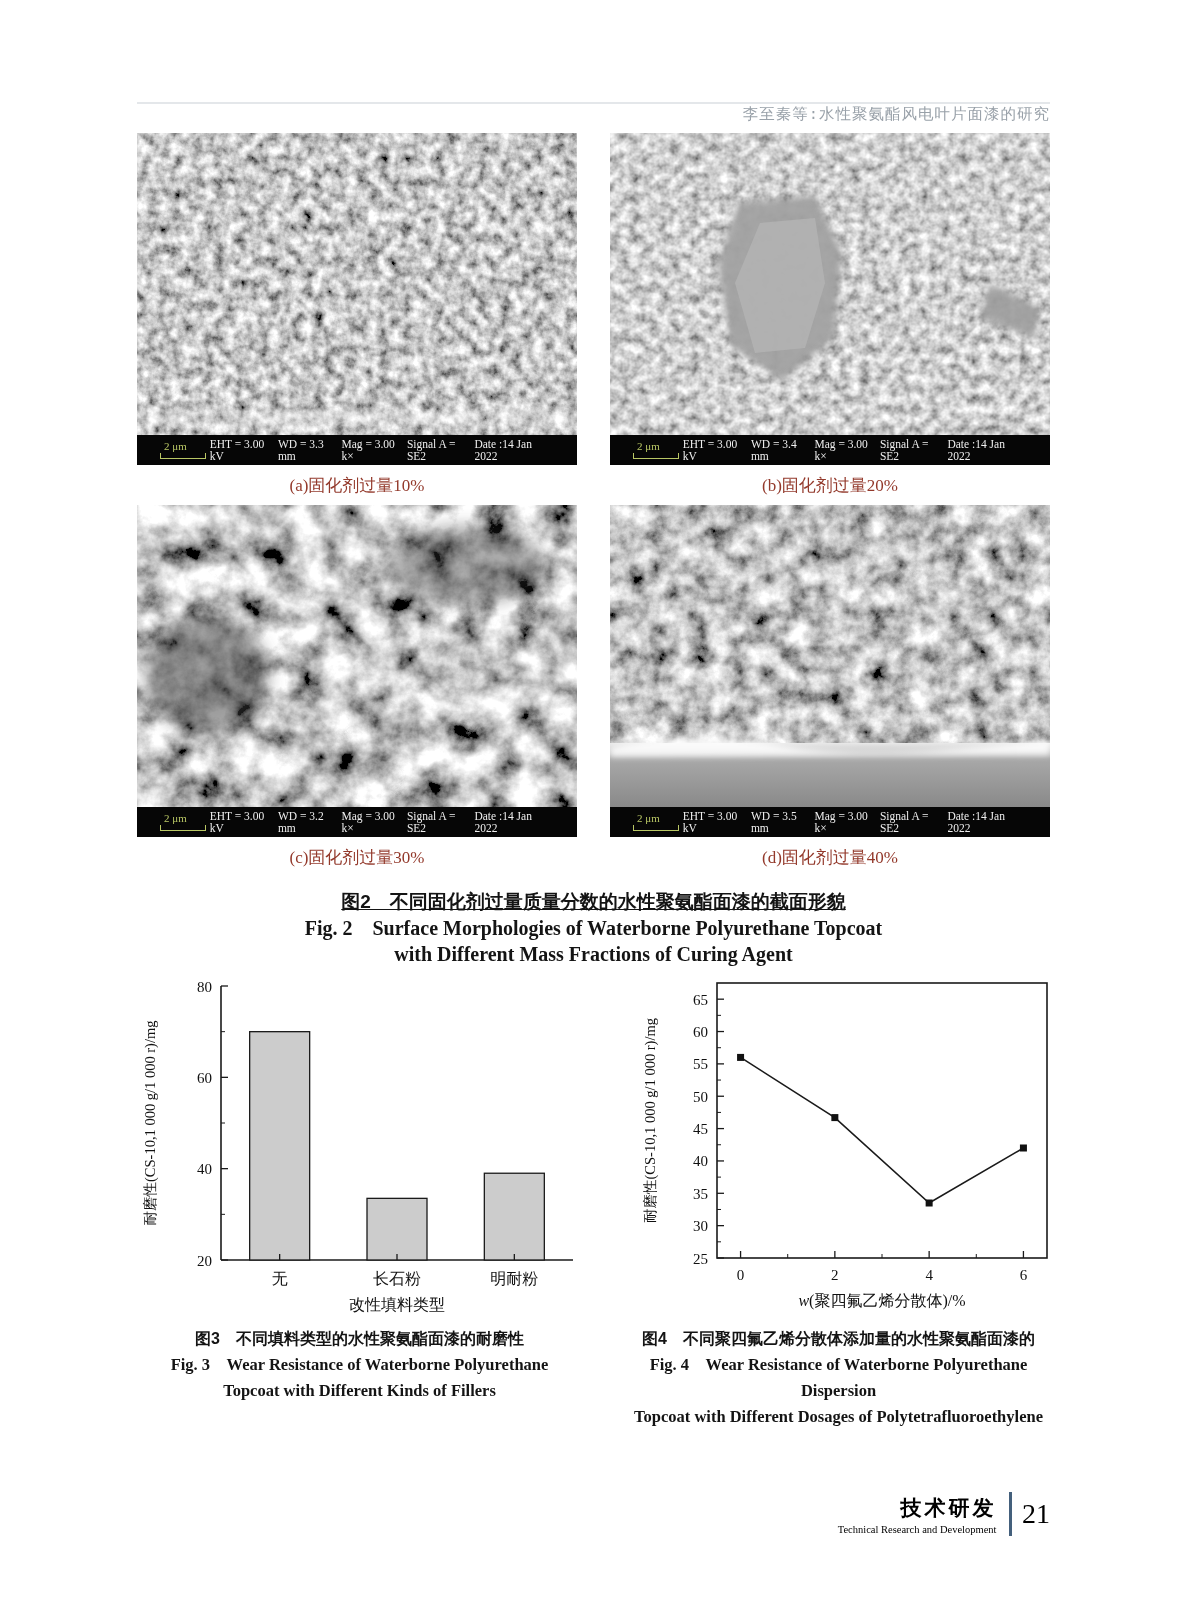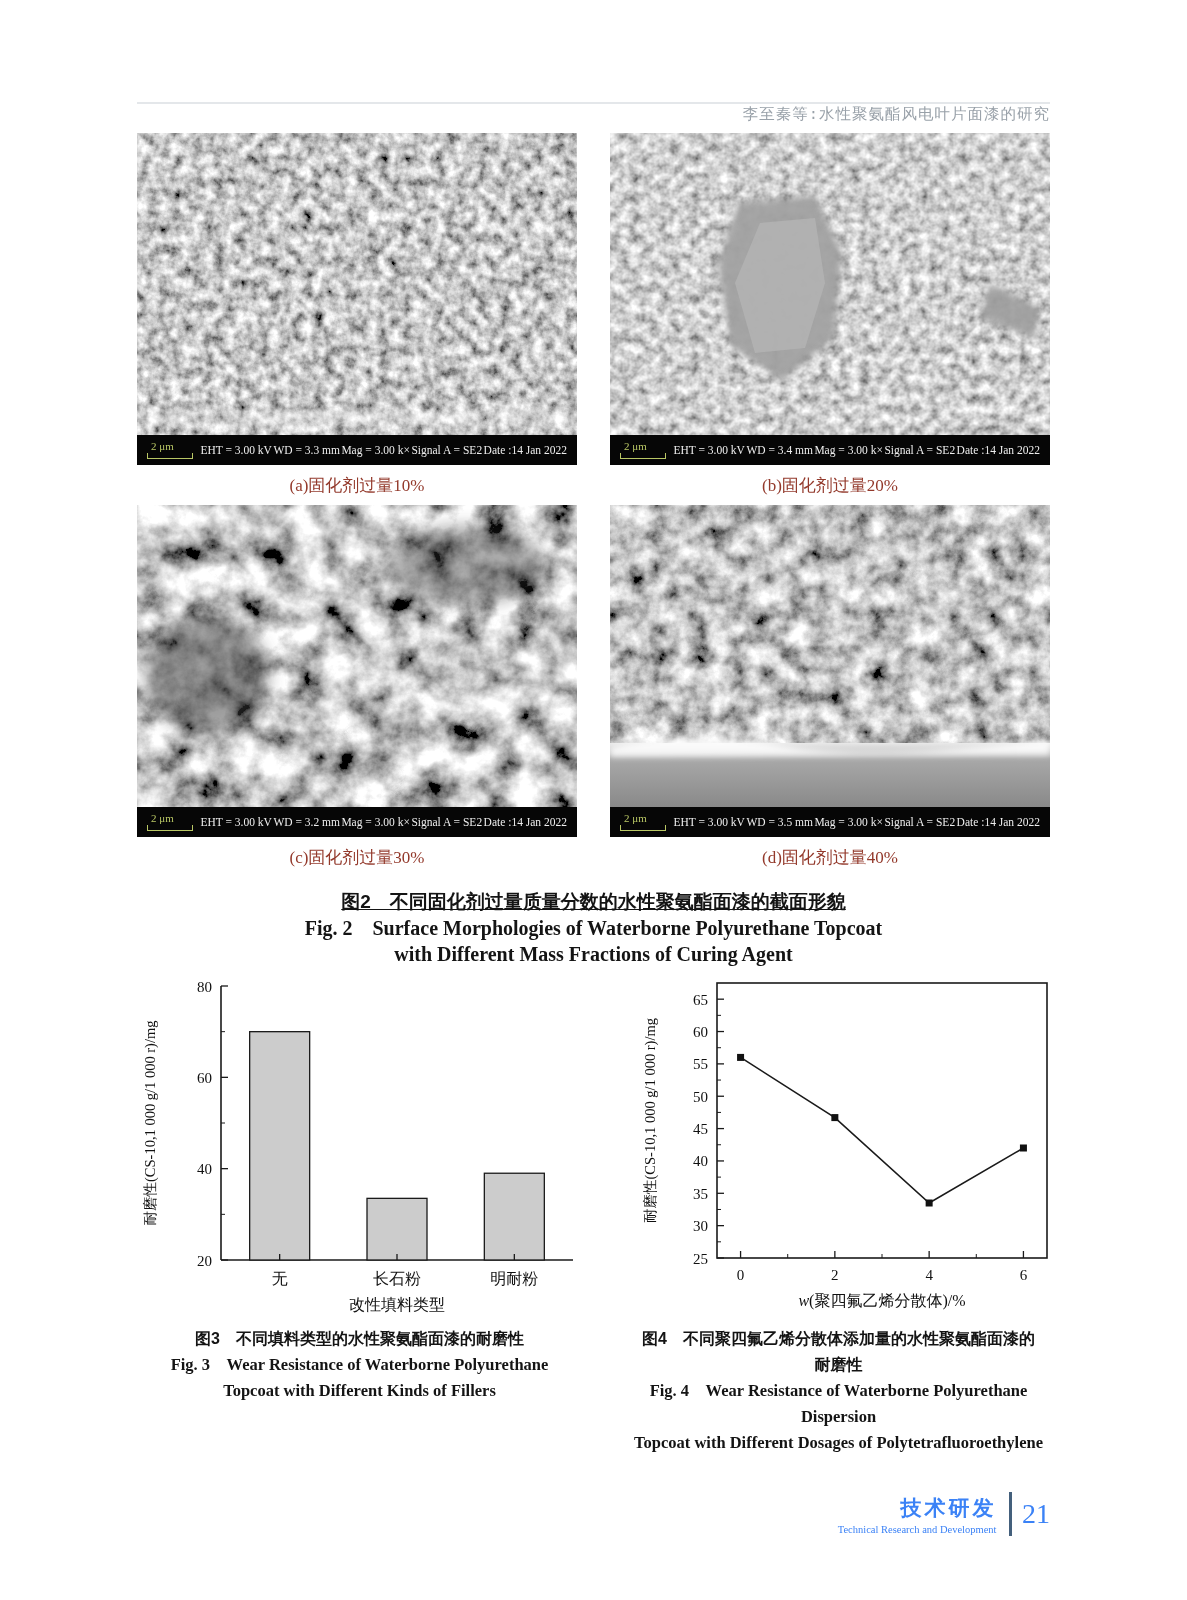--- a/index.html
+++ b/index.html
@@ -10,21 +10,21 @@
   .header-title{position:absolute;top:76px;right:137px;font-size:15.5px;color:#99a1a9;
                 font-family:Liberation Mono, monospace;letter-spacing:1px;margin-top:28px;}
   .header-rule{position:absolute;top:102px;left:137px;width:913px;height:0;
                border-top:2px solid #e4e7ea;}
 
   
   .sem-panel{position:absolute;width:440px;height:332px;background:#000;}
   .sem-img{position:absolute;left:0;top:0;width:440px;height:302px;display:block;}
   .sem-bar{position:absolute;left:0;bottom:0;width:440px;height:30px;background:#060606;
            display:flex;align-items:center;justify-content:space-between;box-sizing:border-box;
-           padding:0 10px;color:#efefef;font-size:11.5px;font-family:"Liberation Serif",serif;}
+           padding:0 23px;color:#efefef;font-size:11.5px;font-family:"Liberation Serif",serif;}
   .scale-wrap{display:flex;flex-direction:column;align-items:flex-start;color:#b9c765;width:52px;}
   .scale-text{font-size:11px;line-height:11px;margin-left:4px;}
   .scale-line{width:44px;height:5px;border-left:1.5px solid #b9c765;
               border-right:1.5px solid #b9c765;border-bottom:1.5px solid #b9c765;margin-top:1px;}
   #panel-a{left:137px;top:133px;} #panel-b{left:610px;top:133px;}
   #panel-c{left:137px;top:505px;} #panel-d{left:610px;top:505px;}
 
   .sub-caption{position:absolute;width:440px;text-align:center;color:#93392b;
                font-size:17px;font-family:"Liberation Serif",serif;}
   #cap-a{left:137px;top:474px;} #cap-b{left:610px;top:474px;}
@@ -49,21 +49,21 @@
 
   
   .fig3-caption{position:absolute;left:137px;top:1326px;width:445px;text-align:center;}
   .fig4-caption{position:absolute;left:612px;top:1326px;width:453px;text-align:center;}
   .cap-zh-sm{font-family:"Liberation Sans",sans-serif;font-weight:bold;font-size:16px;
              color:#141414;line-height:26px;}
   .cap-en-sm{font-family:"Liberation Serif",serif;font-weight:bold;font-size:16.5px;
              color:#141414;line-height:26px;}
 
   
-  .footer{position:absolute;right:137px;top:1492px;display:flex;align-items:center;color:#3b82f6;}
+  .footer{position:absolute;right:137px;top:1492px;display:flex;align-items:center;color:#000000;}
   .footer-text{display:flex;flex-direction:column;align-items:flex-end;}
   .footer-zh{font-family:"Liberation Sans",sans-serif;font-weight:bold;font-size:21px;letter-spacing:3px;}
   .footer-en{font-family:"Liberation Serif",serif;font-size:10.5px;margin-top:2px;}
   .footer-bar{width:3.5px;height:44px;background:#44607c;margin:0 10px 0 12px;}
   .footer-num{font-family:Liberation Serif, serif;font-size:28px;}
 </style>
 </head>
 <body>
 
 <svg width="0" height="0" style="position:absolute" aria-hidden="true">
@@ -286,21 +286,20 @@
       </svg></div>
 
   <div class="fig3-caption">
     <div class="cap-zh-sm">图3　不同填料类型的水性聚氨酯面漆的耐磨性</div>
     <div class="cap-en-sm">Fig. 3　Wear Resistance of Waterborne Polyurethane</div>
     <div class="cap-en-sm">Topcoat with Different Kinds of Fillers</div>
   </div>
 
   <div class="fig4-caption">
     <div class="cap-zh-sm">图4　不同聚四氟乙烯分散体添加量的水性聚氨酯面漆的</div>
-    <div class="cap-zh-sm">耐磨性</div>
     <div class="cap-en-sm">Fig. 4　Wear Resistance of Waterborne Polyurethane</div>
     <div class="cap-en-sm">Dispersion</div>
     <div class="cap-en-sm">Topcoat with Different Dosages of Polytetrafluoroethylene</div>
   </div>
 
   <div class="footer">
     <div class="footer-text">
       <div class="footer-zh">技术研发</div>
       <div class="footer-en">Technical Research and Development</div>
     </div>

